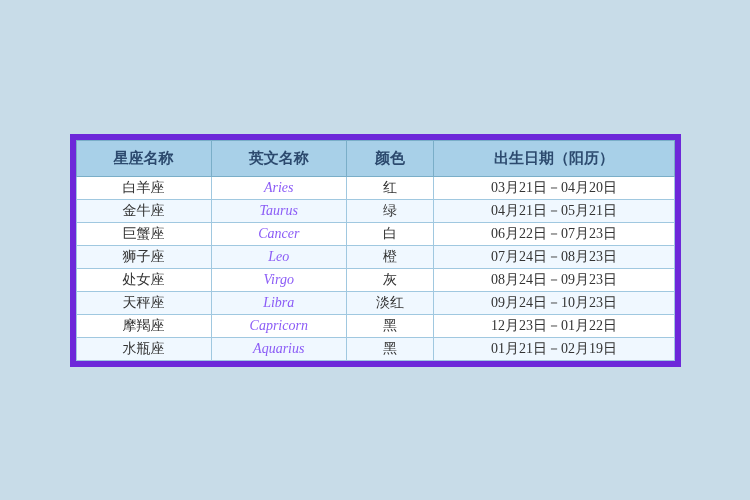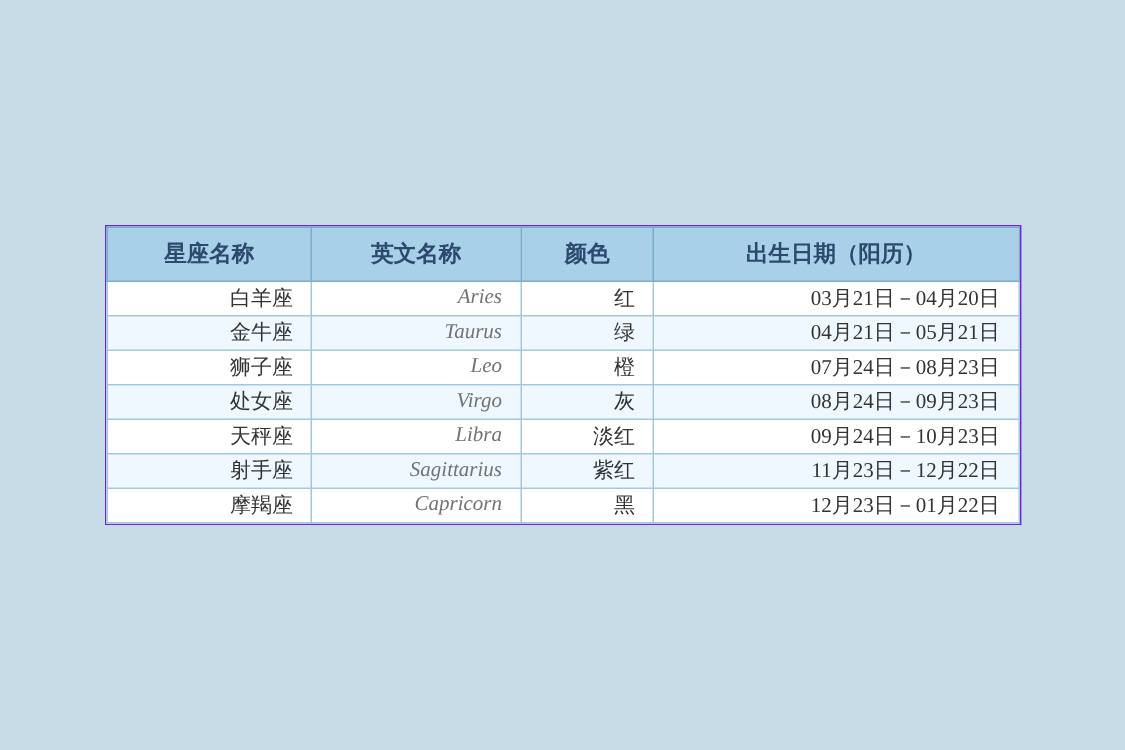--- a/index.html
+++ b/index.html
@@ -14,21 +14,21 @@
       background-color: #c8dce8;
       display: flex;
       align-items: center;
       justify-content: center;
       font-family: "SimSun", "宋体", serif;
       font-size: 14px;
     }
 
     .table-container {
       background-color: #ffffff;
-      border: 1px solid #6d28d9;
+      border: 6px solid #6d28d9;
       width: 611px;
     }
 
     table {
       width: 100%;
       border-collapse: collapse;
     }
 
     thead tr {
       background-color: #a8d0e8;
@@ -47,32 +47,32 @@
       background-color: #ffffff;
     }
 
     tbody tr:nth-child(even) {
       background-color: #f0f8ff;
     }
 
     tbody td {
       border: 1px solid #a0c8e0;
       padding: 2px 12px;
-      text-align: right;
+      text-align: center;
       color: #333333;
       font-size: 14px;
     }
 
     tbody td:first-child {
       font-weight: normal;
     }
 
     tbody td:nth-child(2) {
       font-style: italic;
-      color: #737373;
+      color: #8b5cf6;
     }
   </style>
 </head>
 <body>
 
 <div class="table-container">
   <table>
     <thead>
       <tr>
         <th>星座名称</th>
@@ -88,44 +88,50 @@
           <td>红</td>
           <td>03月21日－04月20日</td>
         </tr>
         <tr>
           <td>金牛座</td>
           <td>Taurus</td>
           <td>绿</td>
           <td>04月21日－05月21日</td>
         </tr>
         <tr>
+          <td>巨蟹座</td>
+          <td>Cancer</td>
+          <td>白</td>
+          <td>06月22日－07月23日</td>
+        </tr>
+        <tr>
           <td>狮子座</td>
           <td>Leo</td>
           <td>橙</td>
           <td>07月24日－08月23日</td>
         </tr>
         <tr>
           <td>处女座</td>
           <td>Virgo</td>
           <td>灰</td>
           <td>08月24日－09月23日</td>
         </tr>
         <tr>
           <td>天秤座</td>
           <td>Libra</td>
           <td>淡红</td>
           <td>09月24日－10月23日</td>
         </tr>
         <tr>
-          <td>射手座</td>
-          <td>Sagittarius</td>
-          <td>紫红</td>
-          <td>11月23日－12月22日</td>
-        </tr>
-        <tr>
           <td>摩羯座</td>
           <td>Capricorn</td>
           <td>黑</td>
           <td>12月23日－01月22日</td>
+        </tr>
+        <tr>
+          <td>水瓶座</td>
+          <td>Aquarius</td>
+          <td>黑</td>
+          <td>01月21日－02月19日</td>
         </tr>
       </tbody>
   </table>
 </div>
 
 </body></html>

